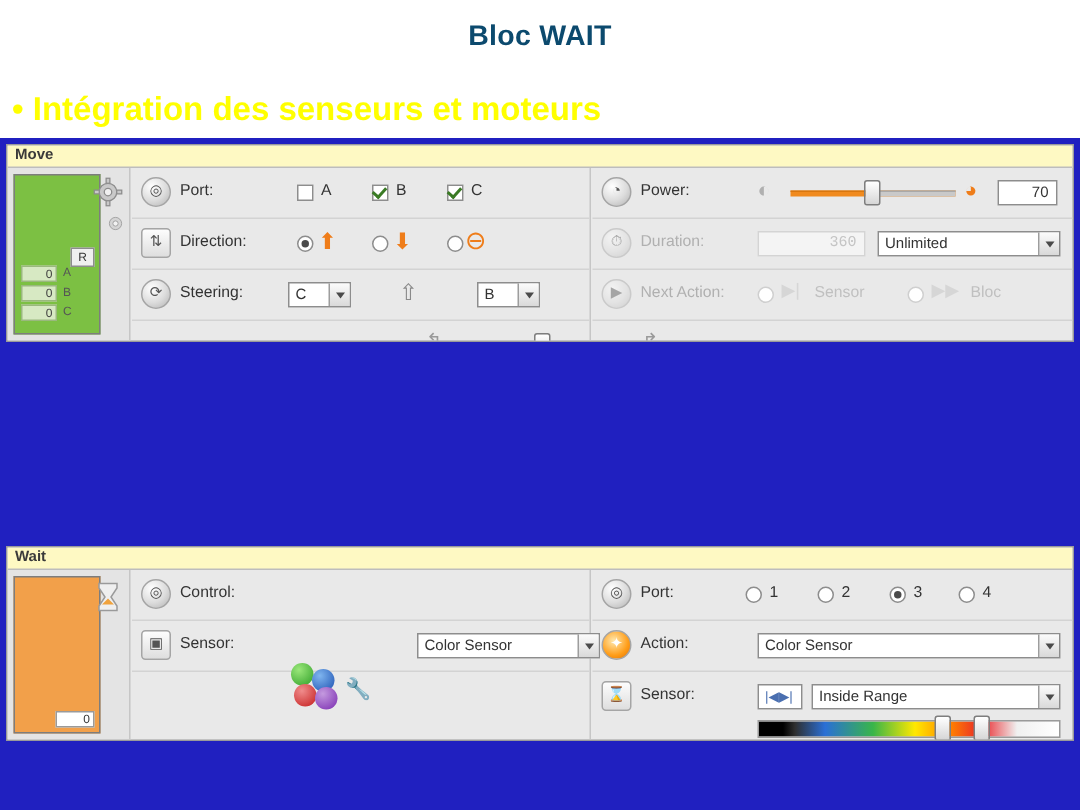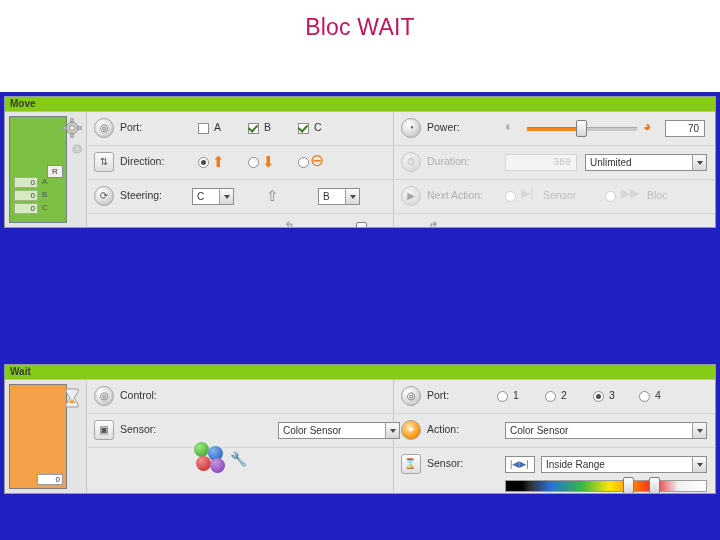--- a/index.html
+++ b/index.html
@@ -17,23 +17,23 @@
     position: relative;
     width: 720px;
     height: 540px;
   }
   .slide-title {
     position: absolute;
     top: 14px;
     left: 0;
     width: 720px;
     text-align: center;
-    color: #be185d;
-    font-size: 23px;
-    font-weight: normal;
+    color: #0c4a6e;
+    font-size: 19px;
+    font-weight: bold;
     letter-spacing: 0.2px;
   }
   .bullet {
     position: absolute;
     top: 60px;
     left: 8px;
     color: #ffff00;
     font-size: 22px;
     font-weight: bold;
   }
@@ -54,21 +54,21 @@
     background: #e9e9e9;
     border: 1px solid #9a9a9a;
     box-sizing: border-box;
     overflow: hidden;
   }
   .block-header {
     position: absolute;
     top: 0; left: 0;
     width: 100%;
     height: 15px;
-    background: #84cc16;
+    background: #fef9c3;
     border-bottom: 1px solid #bdbdbd;
     box-sizing: border-box;
   }
   .block-header .title {
     position: absolute;
     left: 5px;
     top: 1px;
     font-size: 10px;
     color: #3a3a3a;
     font-weight: bold;
@@ -390,20 +390,21 @@
     height: 15px;
     border-radius: 50%;
   }
 </style>
 </head>
 <body>
 
 <div class="slide">
 
   <div class="slide-title">Bloc WAIT</div>
+  <div class="bullet">• Intégration des senseurs et moteurs</div>
 
   <div class="panels">
 
     <div class="block" style="left:4px; top:4px; width:712px; height:132px;">
       <div class="block-header">
         <span class="title">Move</span>
       </div>
 
       <div class="icon-col">
         <div class="mini-panel mini-green">

